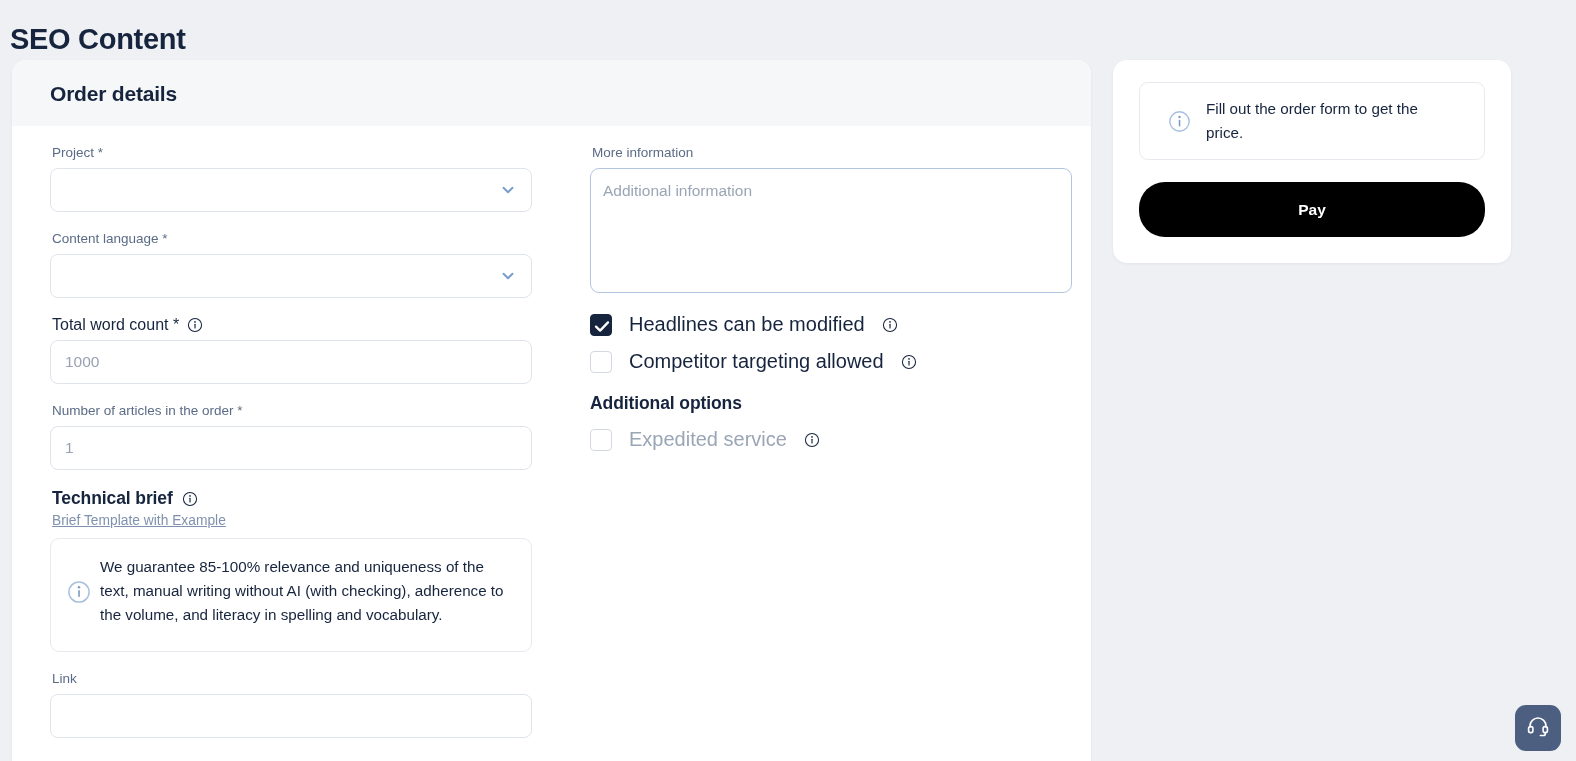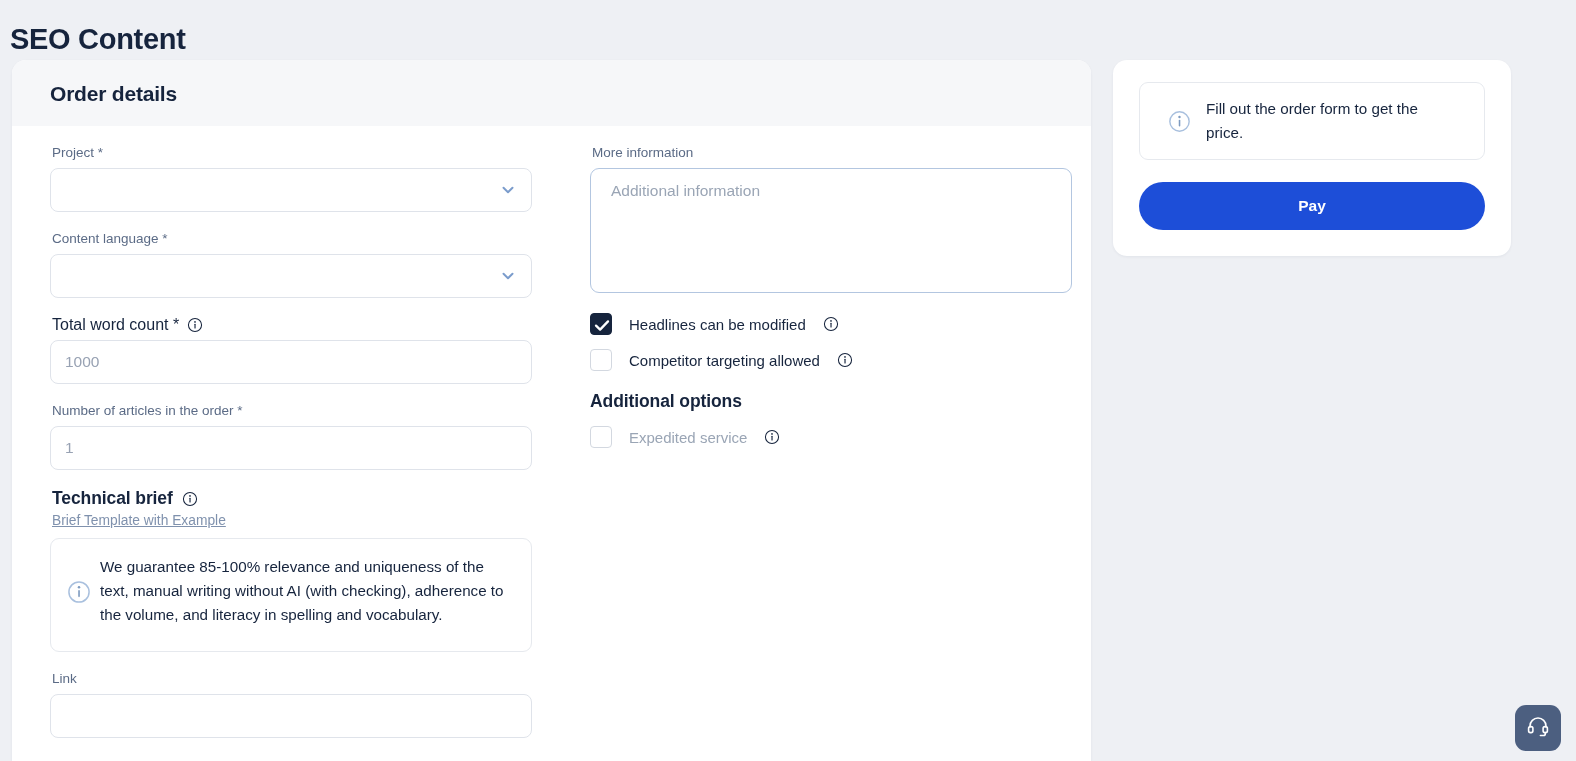--- a/index.html
+++ b/index.html
@@ -153,42 +153,42 @@
     color: #16243d;
   }
 
   
   .textarea-box {
     width: 482px;
     height: 125px;
     border: 1px solid #b3c6e0;
     border-radius: 9px;
     background: #fff;
-    padding: 13px 20px;
+    padding: 13px 12px;
     margin-bottom: 20px;
   }
   .textarea-box .ph { color: #9aa5b5; font-size: 15.5px; }
 
   .check-row {
     display: flex;
     align-items: center;
     gap: 0;
     margin-bottom: 14px;
   }
   .checkbox {
     width: 22px; height: 22px;
     border-radius: 4px;
     flex: none;
     position: relative;
   }
   .checkbox.on  { background: #16243d; border: 1px solid #16243d; }
   .checkbox.off { background: #fff; border: 1.6px solid #d3d8e0; }
   .checkbox.on svg { position: absolute; top: 4px; left: 3px; }
   .check-label {
-    font-size: 15px;
+    font-size: 20px;
     color: #16243d;
     margin-left: 17px;
   }
   .check-label.dim { color: #9aa5b5; }
   .check-row .info-icon { margin-left: 17px; }
 
   .subsection {
     font-size: 17.5px;
     font-weight: bold;
     color: #16243d;
@@ -204,24 +204,24 @@
     padding: 14px 28px;
     display: flex;
     gap: 16px;
     align-items: center;
     margin-bottom: 22px;
   }
   .cost-notice p { font-size: 15.2px; line-height: 24px; color: #16243d; }
   .pay-btn {
     display: block;
     width: 100%;
-    height: 48px;
+    height: 55px;
     border: none;
     border-radius: 26px;
-    background: #1d4ed8;
+    background: #000000;
     color: #fff;
     font-size: 15.5px;
     font-weight: bold;
     font-family: "Liberation Sans", sans-serif;
     cursor: pointer;
   }
 
   
   .support-fab {
     position: absolute;

